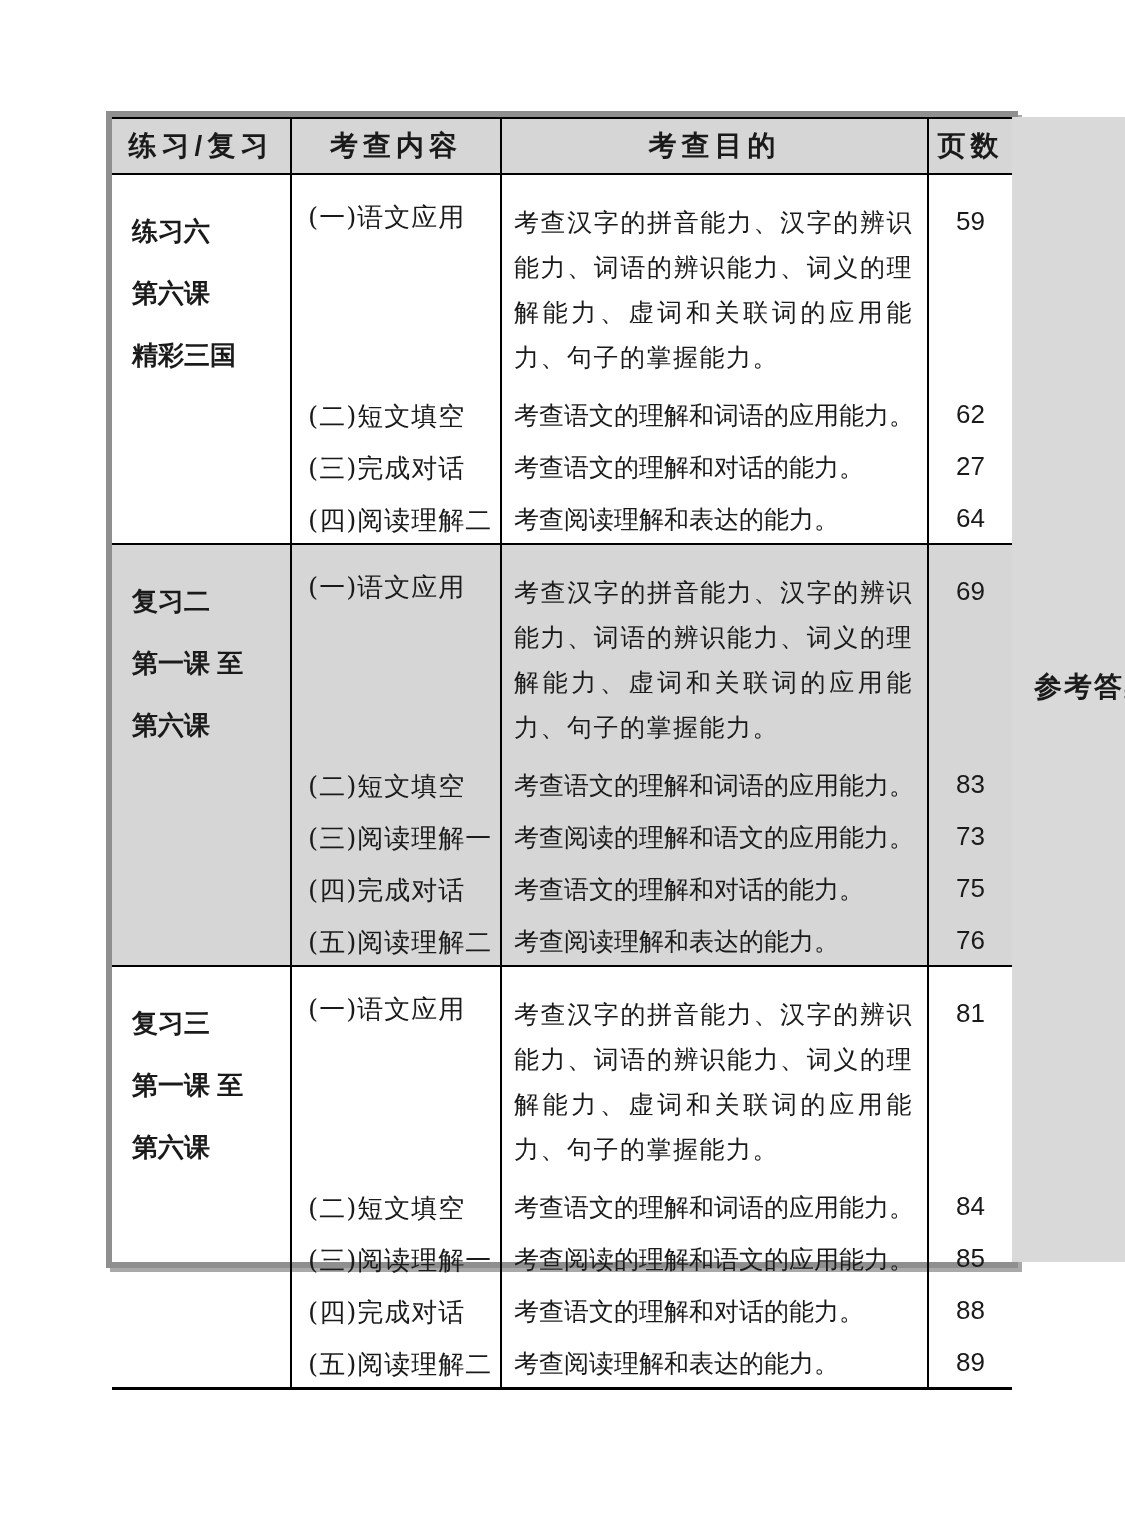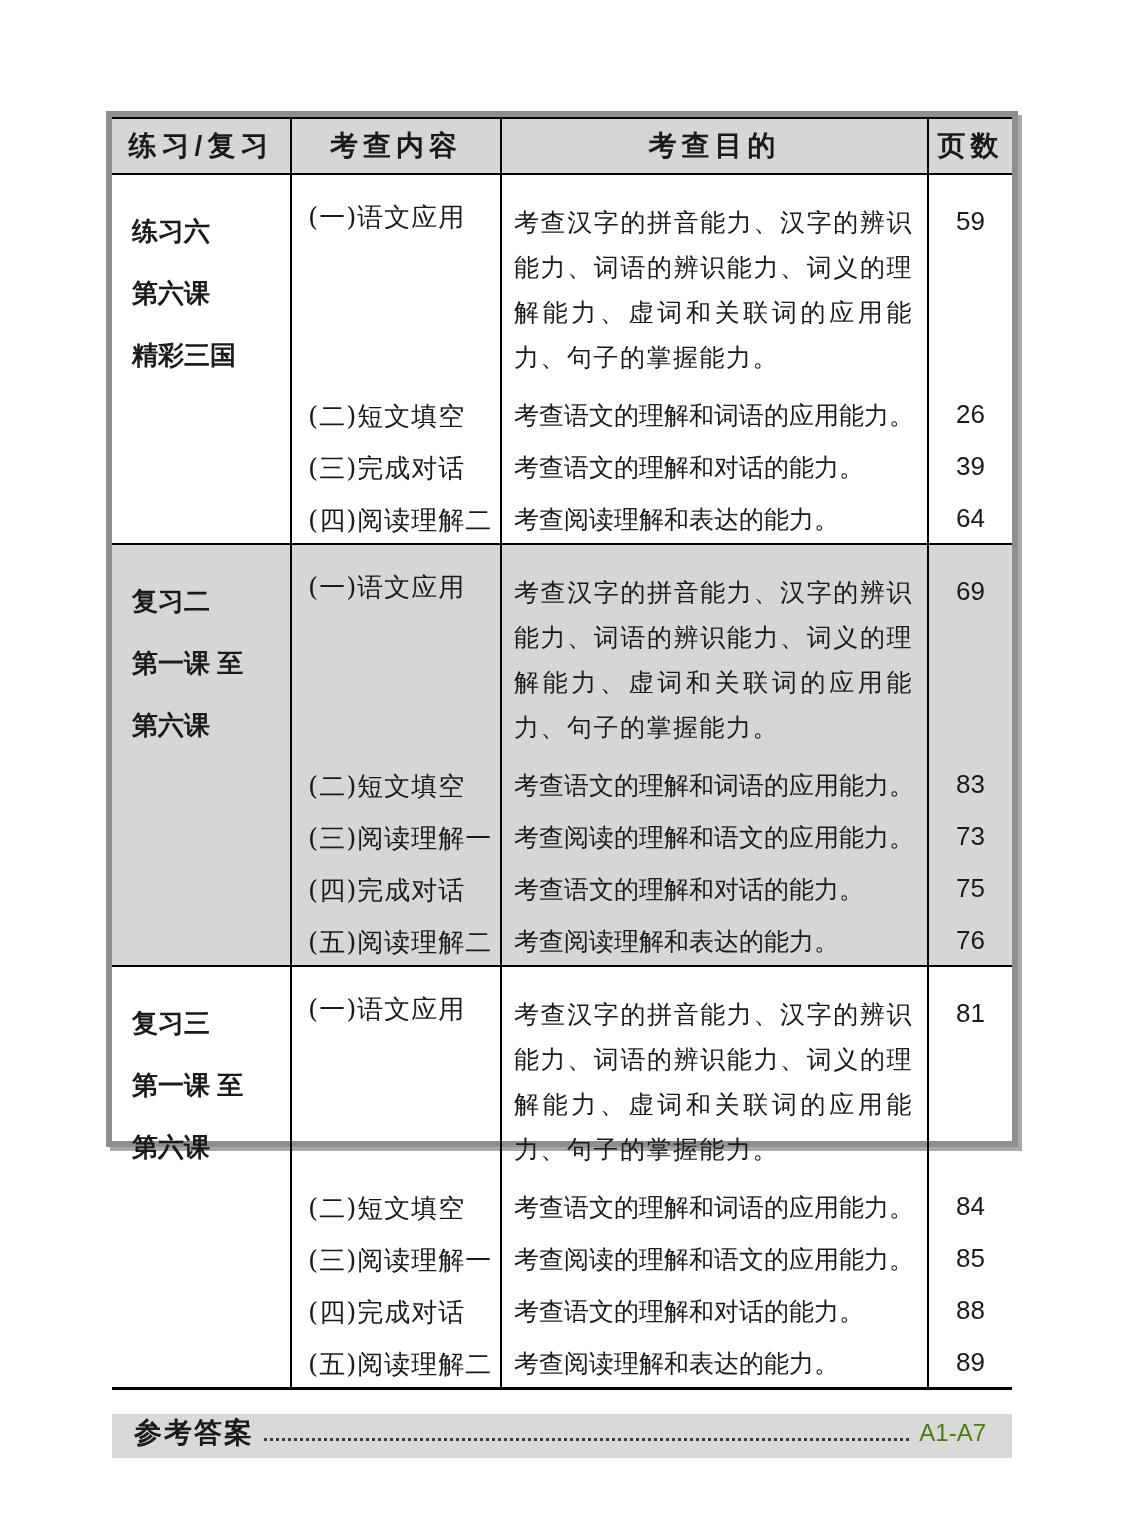--- a/index.html
+++ b/index.html
@@ -5,27 +5,26 @@
   * { margin: 0; padding: 0; box-sizing: border-box; }
   html, body {
     width: 1125px; height: 1538px;
     background: #ffffff;
     font-family: "Liberation Sans", sans-serif;
     color: #1a1a1a;
   }
   .sheet {
     position: absolute;
     left: 106px; top: 111px;
-    width: 912px; height: 1036px;
+    width: 912px; height: 1157px;
     border: 6px solid #8f8f8f;
     box-shadow: 4px 4px 0 0 #a9a9a9;
     background: #ffffff;
     display: flex;
-    flex-direction: column;
-    gap: 24px;
+    flex-direction: row;
   }
   table.toc {
     width: 100%;
     border-collapse: collapse;
     table-layout: fixed;
     border-top: 2px solid #000;
     border-bottom: 3px solid #000;
   }
   col.w-title   { width: 179px; }
   col.w-content { width: 210px; }
@@ -142,26 +141,26 @@
         </td>
         <td class="c-content bl">(一)语文应用</td>
         <td class="c-purpose bl">
             <div class="para">考查汉字的拼音能力、汉字的辨识能力、词语的辨识能力、词义的理解能力、虚词和关联词的应用能力、句子的掌握能力。</div>
           </td>
         <td class="c-page bl">59</td>
       </tr>
       <tr class="row-single">
         <td class="c-content bl">(二)短文填空</td>
         <td class="c-purpose bl">考查语文的理解和词语的应用能力。</td>
-        <td class="c-page bl">26</td>
+        <td class="c-page bl">62</td>
       </tr>
       <tr class="row-single">
         <td class="c-content bl">(三)完成对话</td>
         <td class="c-purpose bl">考查语文的理解和对话的能力。</td>
-        <td class="c-page bl">39</td>
+        <td class="c-page bl">27</td>
       </tr>
       <tr class="row-single">
         <td class="c-content bl">(四)阅读理解二</td>
         <td class="c-purpose bl">考查阅读理解和表达的能力。</td>
         <td class="c-page bl">64</td>
       </tr>
     </tbody>
 
     <tbody class="shaded">
       <tr class="row-first sep">

